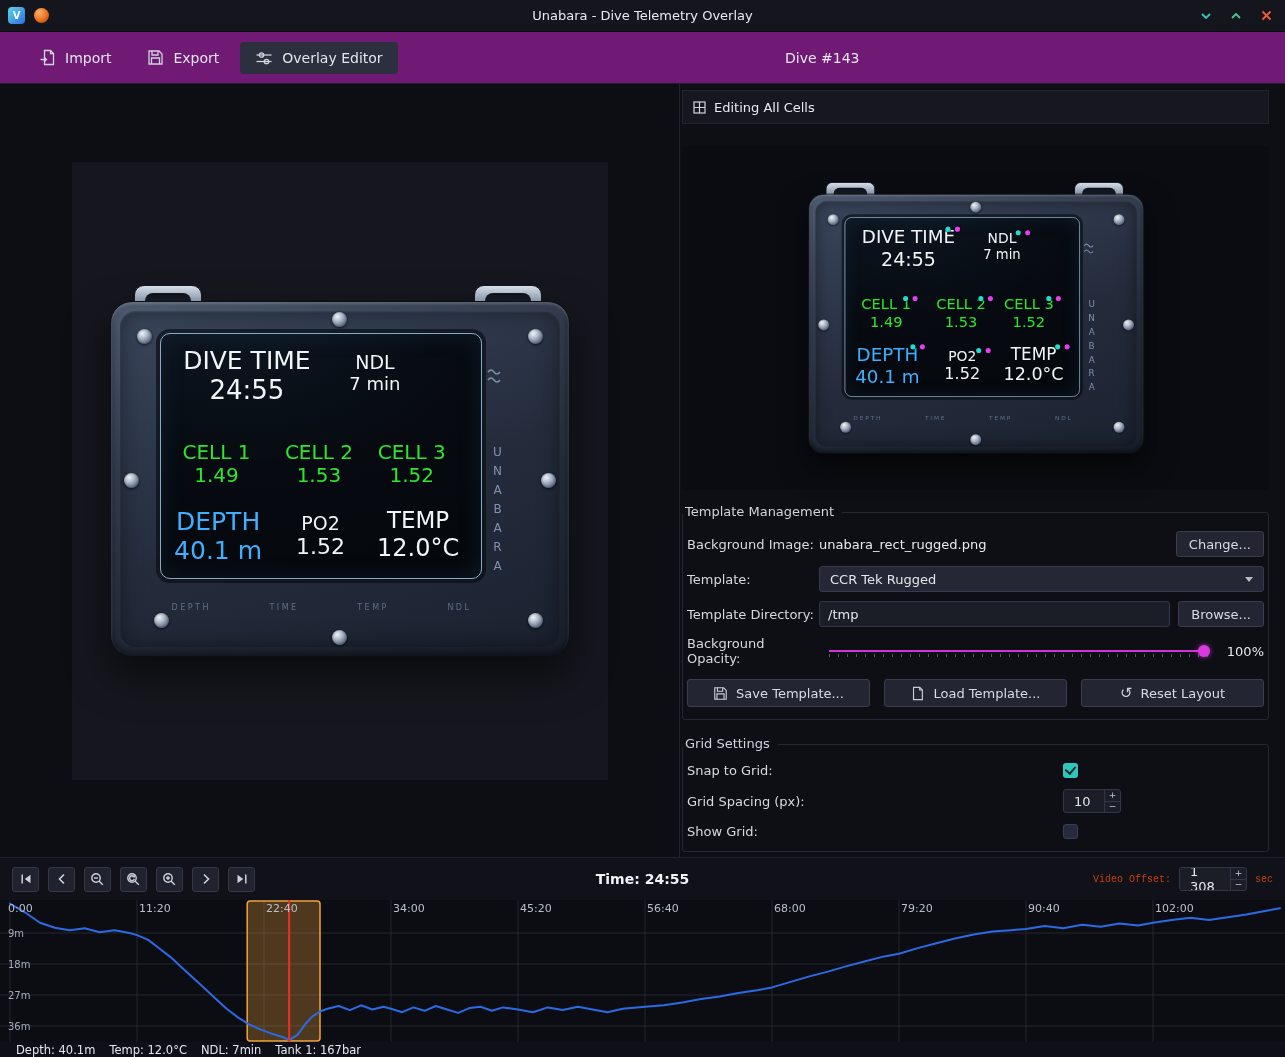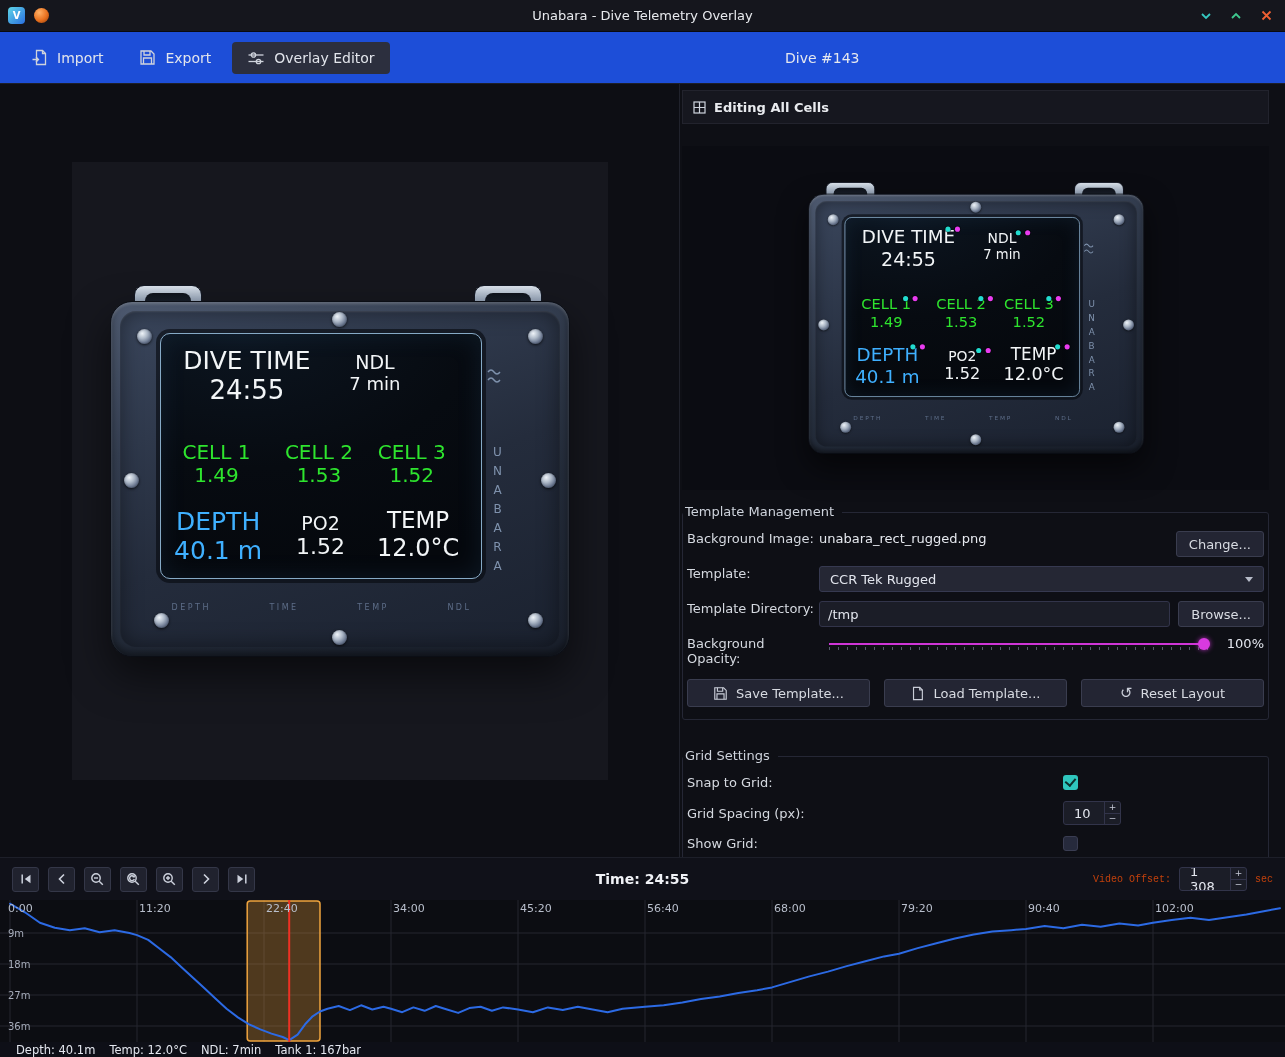--- a/index.html
+++ b/index.html
@@ -16,22 +16,22 @@
   .tb-title { position:absolute; left:0; right:0; text-align:center; font-size:13px; color:#e8eaee; pointer-events:none; }
   .app-logo { width:17px; height:17px; border-radius:4px; margin-right:9px;
     background:linear-gradient(135deg,#5fd6e8 0%,#2a6fe0 100%);
     display:flex; align-items:center; justify-content:center; color:#fff; font-size:10px; font-weight:bold; }
   .app-orb { width:15px; height:15px; border-radius:50%;
     background:radial-gradient(circle at 35% 30%, #ffb066 0%, #e8701e 55%, #8a3a0c 100%); }
   .tb-controls { margin-left:auto; display:flex; align-items:center; gap:8px; }
   .win-btn { width:22px; height:22px; display:flex; align-items:center; justify-content:center; background:none; border:none; cursor:pointer; }
 
   
-  .toolbar { height:52px; background:#1d4ed8; border-bottom:1px solid #1d1f29;
-    display:flex; align-items:center; padding:0 16px; position:relative; gap:6px; }
+  .toolbar { height:52px; background:#701a75; border-bottom:1px solid #1d1f29;
+    display:flex; align-items:center; padding:0 24px; position:relative; gap:6px; }
   .tool-btn { display:flex; align-items:center; gap:9px; padding:8px 15px; border-radius:4px;
     background:transparent; border:none; color:#e2e5ec; font-size:14px; font-family:inherit; cursor:pointer; }
   .tool-btn.active { background:#2c2f3e; }
   .tool-btn svg { stroke:#cfd3dc; }
   .dive-label { position:absolute; left:785px; font-size:14px; color:#e6e8ee; }
 
   
   .main { height:773px; display:flex; }
   .left-pane { width:679px; background:#0d0e14; display:flex; align-items:center; justify-content:center; }
   .canvas { width:536px; height:618px; background:#16171e; display:flex; align-items:center; justify-content:center; }
@@ -84,30 +84,30 @@
   .dc-cell-po2 { left:37%; top:73%; width:26%; }
   .dc-cell-po2 .dc-label{font-size:19px} .dc-cell-po2 .dc-value{font-size:22px}
   .dc-cell-temp { left:64%; top:71%; width:33%; }
   .dc-cell-temp .dc-label{font-size:23px} .dc-cell-temp .dc-value{font-size:24px}
   .handle-dot { position:absolute; width:7px; height:7px; border-radius:50%; top:0; right:16px;
     box-shadow:0 0 0 1px rgba(0,0,0,0.55); }
   .handle-dot.dot2 { right:3px; }
 
   
   .edit-header { height:34px; background:#16171f; border:1px solid #22232d;
-    display:flex; align-items:center; gap:8px; padding:0 10px; font-weight:bold; font-size:13px; color:#e8eaee; }
+    display:flex; align-items:center; gap:8px; padding:0 10px; font-weight:normal; font-size:13px; color:#e8eaee; }
   .mini-canvas { height:344px; background:#0b0c12; margin-top:22px;
     display:flex; align-items:center; justify-content:center; }
   .device-mini-wrap { width:336px; height:272px; }
   .device-mini-wrap .device { transform:scale(0.731); transform-origin:0 0; }
 
   .groupbox { border:1px solid #252735; border-radius:3px; position:relative; margin-top:22px; padding:10px 4px 12px 4px; }
-  .groupbox.grid { margin-top:36px; }
+  .groupbox.grid { margin-top:24px; }
   .gb-title { position:absolute; top:-9px; left:0; background:#0e0f15; padding:0 8px 0 2px; font-size:13px; color:#ced3dc; }
-  .form-row { display:flex; align-items:flex-start; margin-top:9px; }
+  .form-row { display:flex; align-items:center; margin-top:9px; }
   .form-row:first-of-type { margin-top:8px; }
   .form-label { width:132px; font-size:13px; color:#d5d9e0; flex:none; }
   .form-value { font-size:13px; color:#e6e9ef; }
   .push-btn { background:#232533; border:1px solid #3a3d4f; border-radius:3px; color:#d8dbe2;
     font-size:13px; font-family:inherit; height:26px; padding:0 12px; cursor:pointer; }
   .row-right { margin-left:auto; }
   .combobox { flex:1; height:26px; background:#252734; border:1px solid #363950; border-radius:3px;
     display:flex; align-items:center; padding:0 10px; font-size:13px; color:#e3e6ee; cursor:pointer; }
   .combo-arrow { margin-left:auto; width:0; height:0; border-left:4px solid transparent;
     border-right:4px solid transparent; border-top:5px solid #b7bcc9; }

